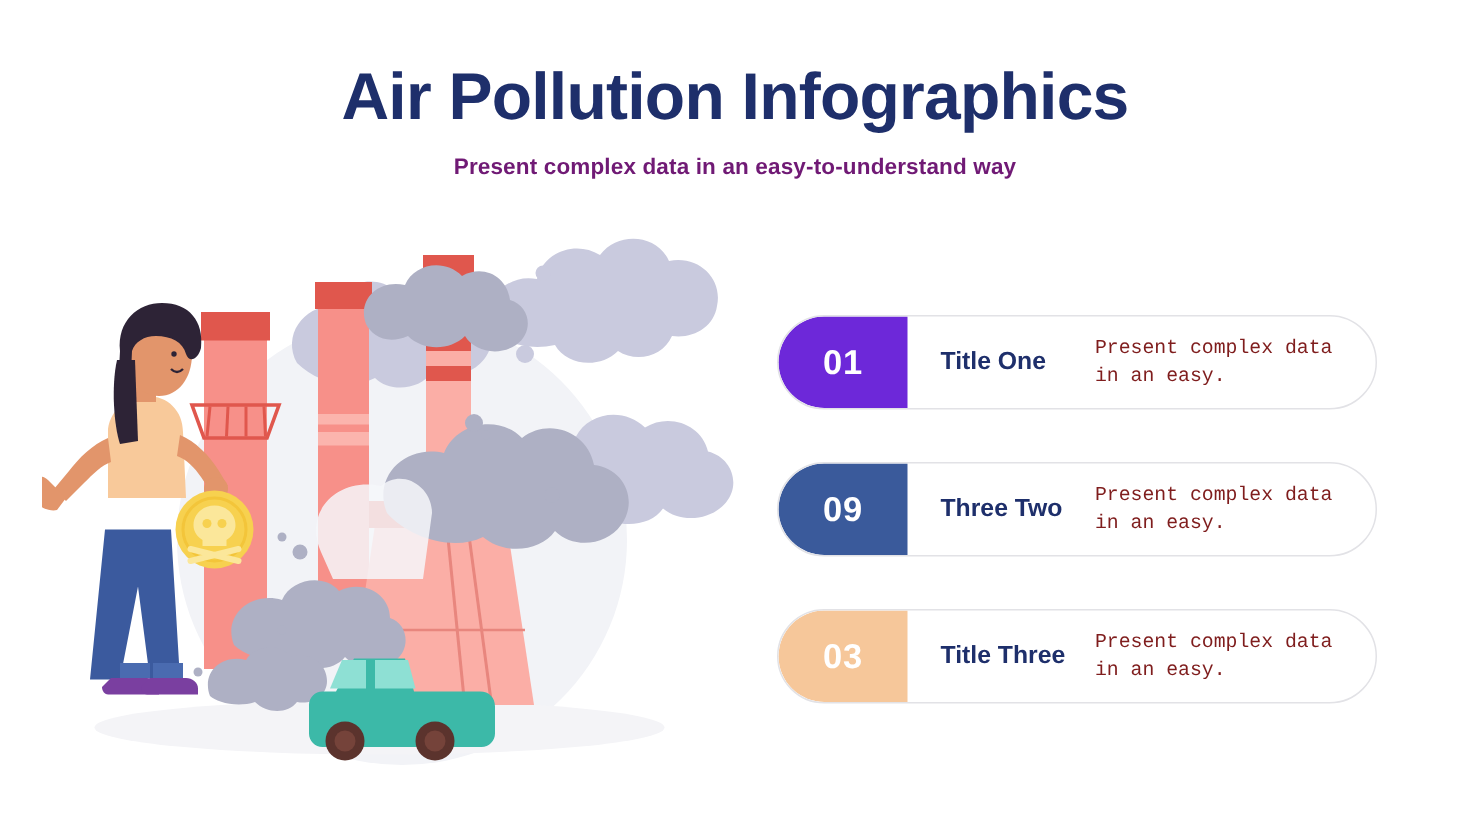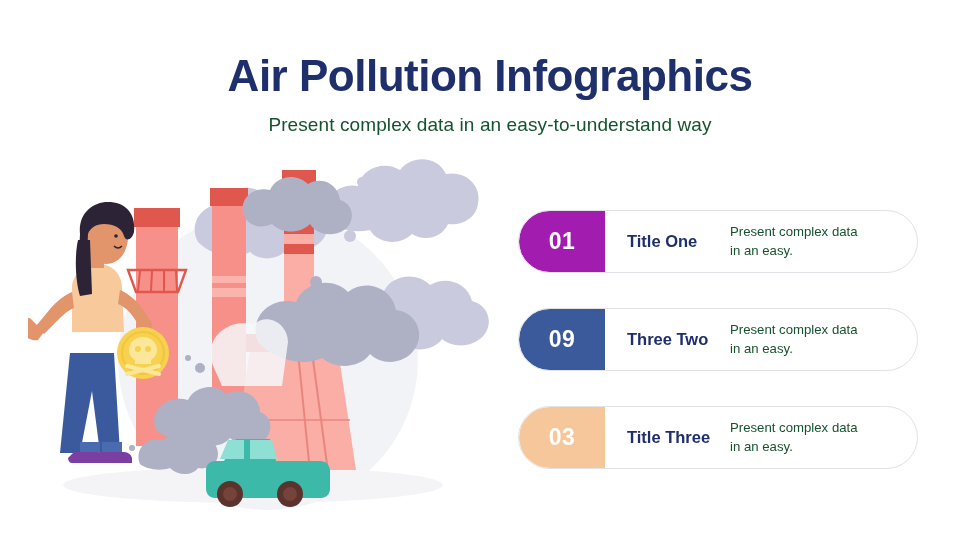--- a/index.html
+++ b/index.html
@@ -13,37 +13,37 @@
   .slide {
     position: relative;
     width: 980px;
     height: 551px;
     background: #ffffff;
   }
 
   
   .header {
     position: absolute;
-    top: 52px;
+    top: 41px;
     left: 0;
     width: 980px;
     text-align: center;
   }
   .slide-title {
     font-size: 44px;
     font-weight: 700;
     color: #1e2f6b;
     letter-spacing: -0.5px;
     line-height: 1.1;
   }
   .slide-subtitle {
     margin-top: 14px;
-    font-size: 19px;
-    color: #14532d;
-    font-weight: 400;
+    font-size: 15px;
+    color: #701a75;
+    font-weight: 700;
     letter-spacing: 0.1px;
   }
 
   
   .illustration {
     position: absolute;
     left: 28px;
     top: 130px;
     width: 470px;
     height: 410px;
@@ -86,21 +86,22 @@
     padding-left: 22px;
     font-size: 16.5px;
     font-weight: 700;
     color: #1e2f6b;
   }
   .card-desc {
     flex: 1 1 auto;
     padding-right: 18px;
     font-size: 13.2px;
     line-height: 1.42;
-    color: #14532d;
+    color: #7f1d1d;
+    font-family: Liberation Mono, monospace;
   }
   .card-desc span { display: block; }
 </style>
 </head>
 <body>
 
 <div class="slide">
 
   <div class="header">
     <div class="slide-title">Air Pollution Infographics</div>
@@ -280,21 +281,21 @@
         <circle cx="110" cy="219" r="3" fill="#f7d14f"></circle>
         <circle cx="120" cy="219" r="3" fill="#f7d14f"></circle>
         <path d="M99 236 l32 8 M131 236 l-32 8" stroke="#fbe79a" stroke-width="4" stroke-linecap="round"></path>
       </g>
     </svg>
   </div>
 
   <div class="cards">
 
     <div class="card">
-      <div class="card-number" style="background:#a21caf">01</div>
+      <div class="card-number" style="background:#6d28d9">01</div>
       <div class="card-title">Title One</div>
       <div class="card-desc">
         <span>Present complex data</span>
         <span>in an easy.</span>
       </div>
     </div>
 
     <div class="card">
       <div class="card-number" style="background:#3a5a9b">09</div>
       <div class="card-title">Three Two</div>

